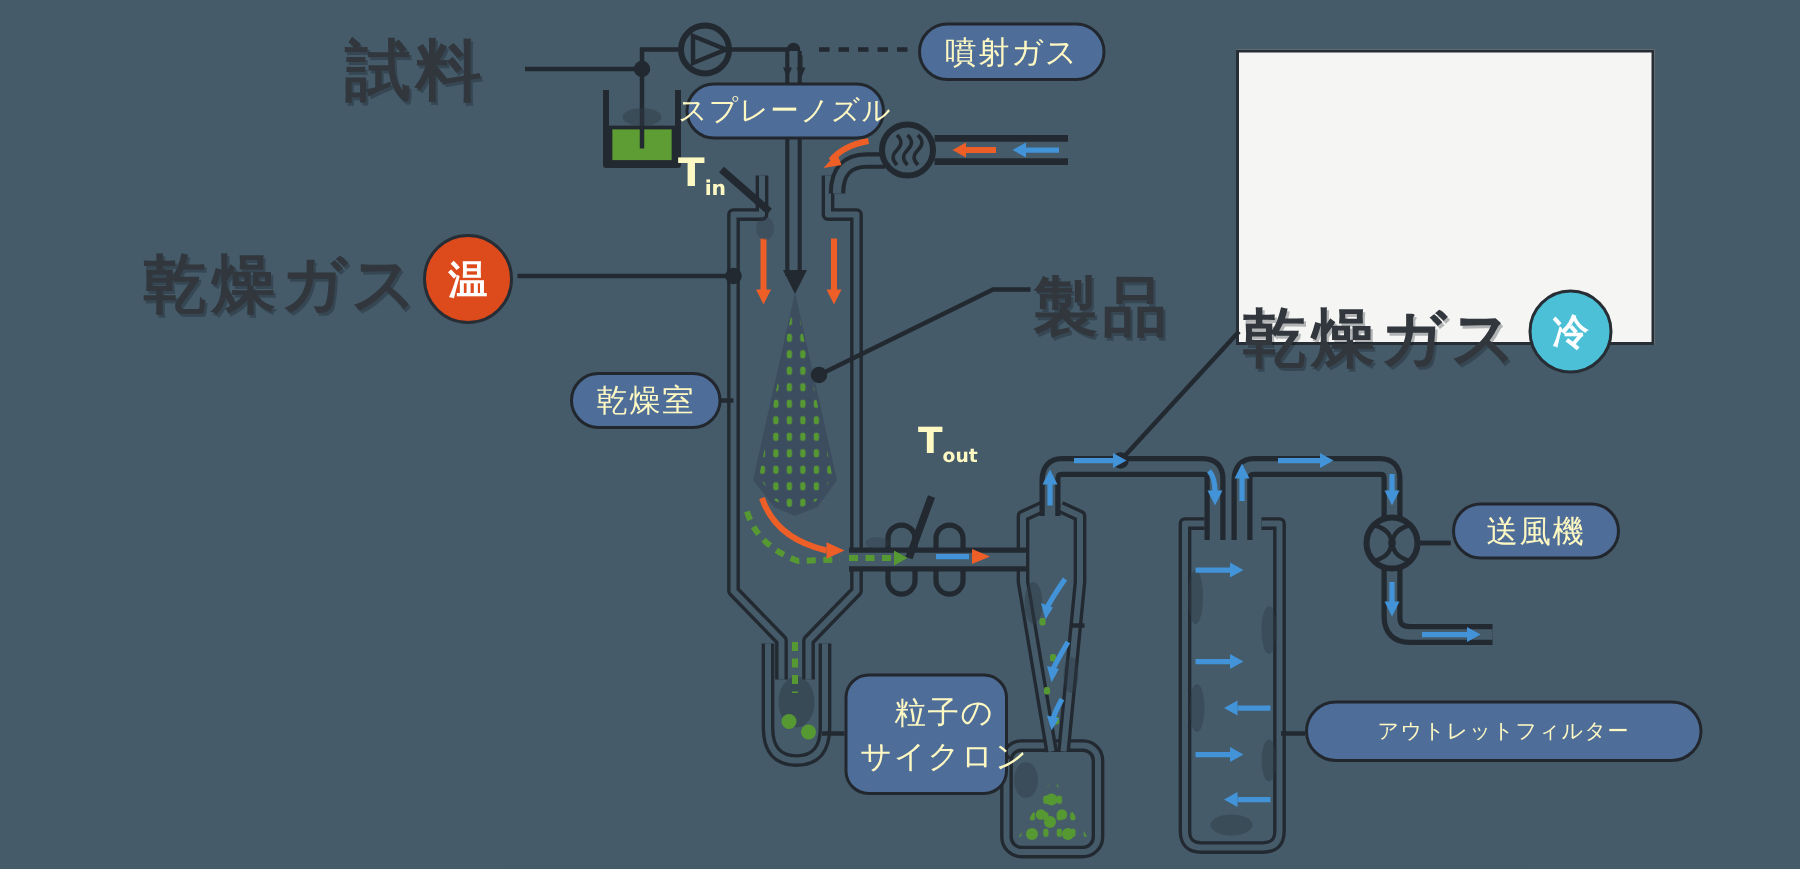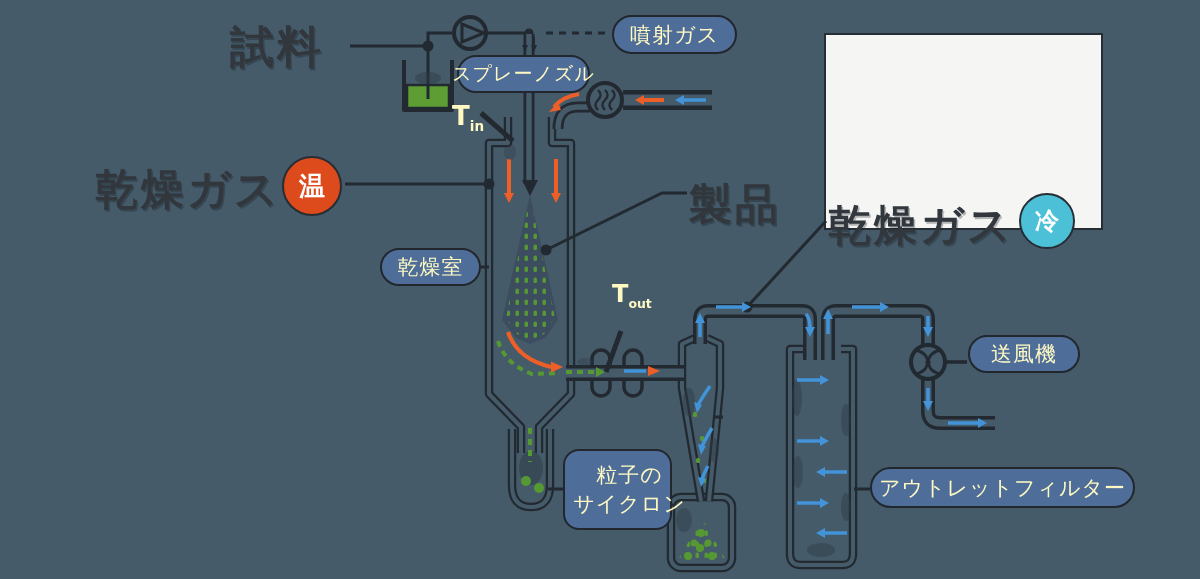--- a/index.html
+++ b/index.html
@@ -272,20 +272,20 @@
     <span>T</span><sub>in</sub>
   </div>
 
   <div class="lbl tlabel" style="left:612px;top:280px;font-size:24px;">
     <span>T</span><sub>out</sub>
   </div>
 
 
   <div class="lbl pill" style="left:968px;top:335px;width:112px;height:38px;font-size:21px;">送風機</div>
 
-  <div class="lbl pill" style="left:870px;top:467px;width:265px;height:41px;font-size:21px;">アウトレットフィルター</div>
+  <div class="lbl pill" style="left:870px;top:467px;width:265px;height:41px;font-size:14px;">アウトレットフィルター</div>
 
   <div class="lbl pill collector" style="left:563px;top:449px;width:109px;height:81px;font-size:21px;padding-left:24px;">
     <span>粒子の</span>
     <span>サイクロン</span>
   </div>
 
 </div>
 
 </body></html>

